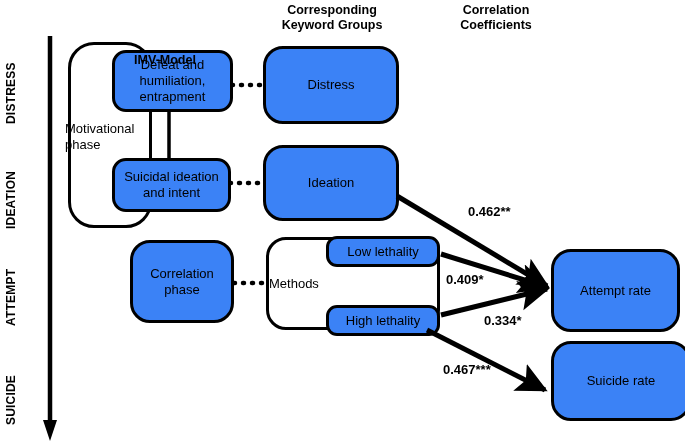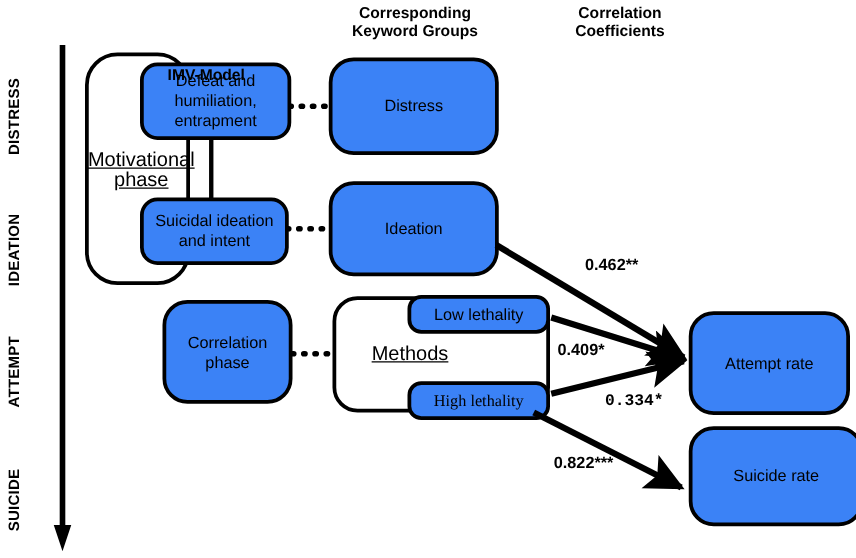--- a/index.html
+++ b/index.html
@@ -56,25 +56,24 @@
     border-width: 3px;
     border-radius: 11px;
   }
   .container-box {
     background: #ffffff;
     align-items: center;
     justify-content: flex-start;
   }
   .container-box .container-label {
     position: absolute;
-    text-align: center;
+    text-align: left;
     white-space: pre-line;
-    font-size: 16px;
+    font-size: 13px;
     line-height: 16px;
-    text-decoration: underline;
   }
   .coef-label {
     position: absolute;
     font-weight: bold;
     font-size: 13px;
     color: #000;
     white-space: nowrap;
   }
   svg.overlay {
     position: absolute;
@@ -134,21 +133,21 @@
 
     <div class="rbox" style="left:130px; top:240px; width:104px; height:83px; border-radius:20px;">Correlation
 phase</div>
 
     <div class="rbox container-box" style="left:266px; top:237px; width:174px; height:93px; border-radius:20px;">
       <span class="container-label" style="left:0px; width:118px; top:36px;">Methods</span>
     </div>
 
     <div class="rbox thin" style="left:326px; top:236px; width:114px; height:31px;">Low lethality</div>
 
-    <div class="rbox thin" style="left:326px; top:305px; width:114px; height:31px;font-family:Liberation Serif, serif;">High lethality</div>
+    <div class="rbox thin" style="left:326px; top:305px; width:114px; height:31px;">High lethality</div>
 
     <div class="rbox" style="left:263px; top:46px; width:136px; height:78px; border-radius:20px;">Distress</div>
 
     <div class="rbox" style="left:263px; top:145px; width:136px; height:76px; border-radius:20px;">Ideation</div>
 
     <div class="rbox" style="left:551px; top:249px; width:129px; height:83px; border-radius:20px;">Attempt rate</div>
 
     <div class="rbox" style="left:551px; top:341px; width:140px; height:80px; border-radius:20px;">Suicide rate</div>
   </div>
 
@@ -171,17 +170,17 @@
     <div class="col-header" style="left:441px; top:3px; width:110px;text-align:center;">Correlation
 Coefficients</div>
 
     <div class="stage-label" style="left:18px; top:110px;">DISTRESS</div>
     <div class="stage-label" style="left:18px; top:215px;">IDEATION</div>
     <div class="stage-label" style="left:18px; top:312px;">ATTEMPT</div>
     <div class="stage-label" style="left:18px; top:411px;">SUICIDE</div>
 
     <div class="coef-label" style="left:468px; top:204px;">0.462**</div>
     <div class="coef-label" style="left:446px; top:272px;">0.409*</div>
-    <div class="coef-label" style="left:484px; top:313px;font-family:Liberation Mono, monospace;">0.334*</div>
-    <div class="coef-label" style="left:443px; top:362px;">0.822***</div>
+    <div class="coef-label" style="left:484px; top:313px;">0.334*</div>
+    <div class="coef-label" style="left:443px; top:362px;">0.467***</div>
   </div>
 
 </div>
 
 </body></html>

